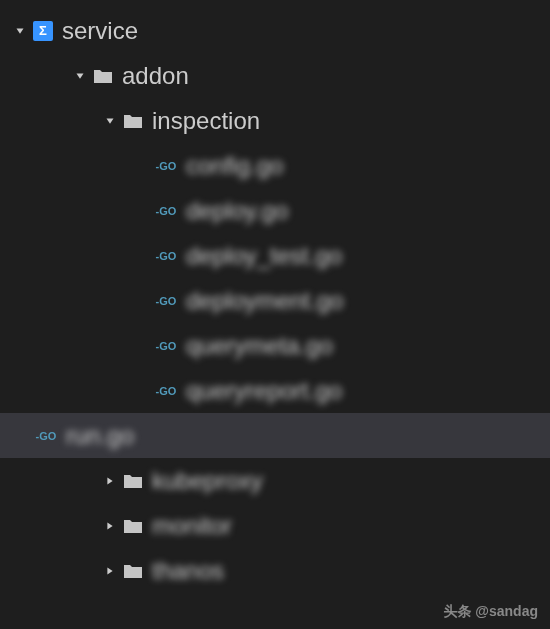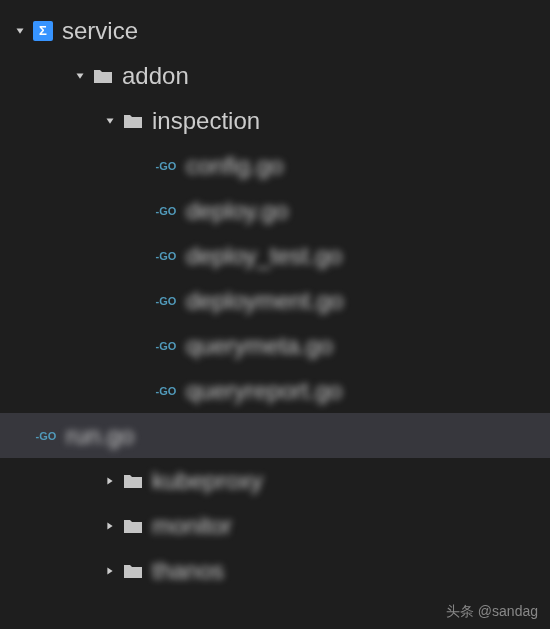--- a/index.html
+++ b/index.html
@@ -112,20 +112,21 @@
       color: #cccccc;
       filter: blur(3.5px);
       -webkit-filter: blur(3.5px);
     }
     .watermark {
       position: absolute;
       bottom: 8px;
       right: 12px;
       color: #888888;
       font-size: 14px;
+      font-weight: bold;
     }
   </style>
 </head>
 <body>
 
 <div class="tree">
 
   <div class="tree-row indent-0">
     <span class="chevron">
       <svg viewBox="0 0 16 16">

